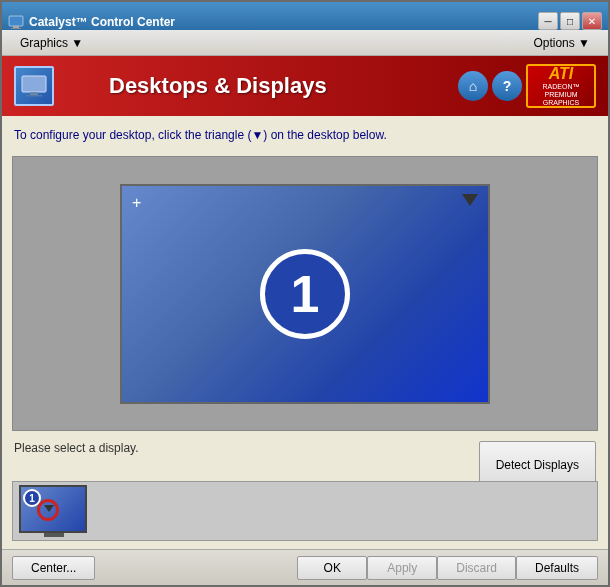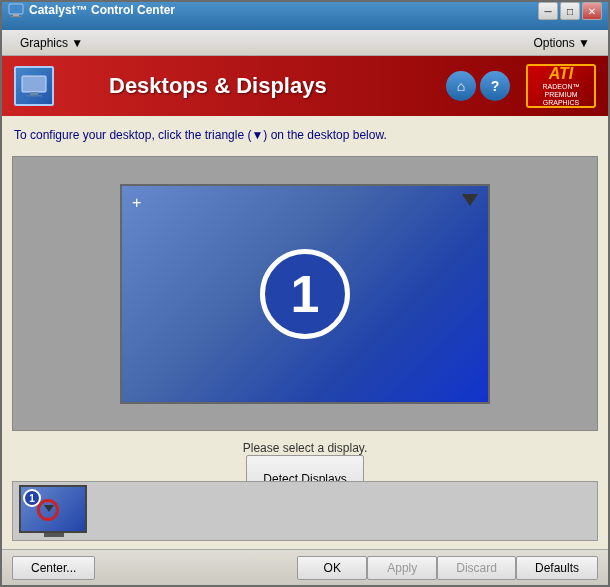--- a/index.html
+++ b/index.html
@@ -19,21 +19,21 @@
       border: 2px solid #6b6b6b;
       display: flex;
       flex-direction: column;
       background: #ece9d8;
     }
 
     .title-bar {
       height: 28px;
       background: linear-gradient(to bottom, #4a90c8 0%, #2c6fa8 100%);
       display: flex;
-      align-items: flex-start;
+      align-items: flex-end;
       padding: 0 6px;
       justify-content: space-between;
     }
 
     .title-bar-left {
       display: flex;
       align-items: center;
       gap: 5px;
       color: white;
       font-size: 12px;
@@ -153,21 +153,20 @@
     .ati-logo {
       width: 70px;
       height: 44px;
       background: linear-gradient(135deg, #cc0000, #880000);
       border: 2px solid #ffaa00;
       display: flex;
       flex-direction: column;
       align-items: center;
       justify-content: center;
       border-radius: 3px;
-      margin-left: 12px;
     }
 
     .ati-logo-text {
       color: #ffaa00;
       font-size: 16px;
       font-weight: bold;
       font-style: italic;
       line-height: 1;
     }
 
@@ -250,24 +249,23 @@
       justify-content: center;
       color: white;
       font-size: 52px;
       font-weight: bold;
     }
 
     
     .status-row {
       height: 30px;
       display: flex;
-      align-items: center;
+      align-items: flex-start;
       justify-content: space-between;
       padding: 0 2px;
-      flex-direction: column;
     }
 
     .status-text {
       font-size: 12px;
       color: #333;
     }
 
     .detect-btn {
       padding: 16px 16px;
       background: linear-gradient(to bottom, #f4f4f4, #ddd);

